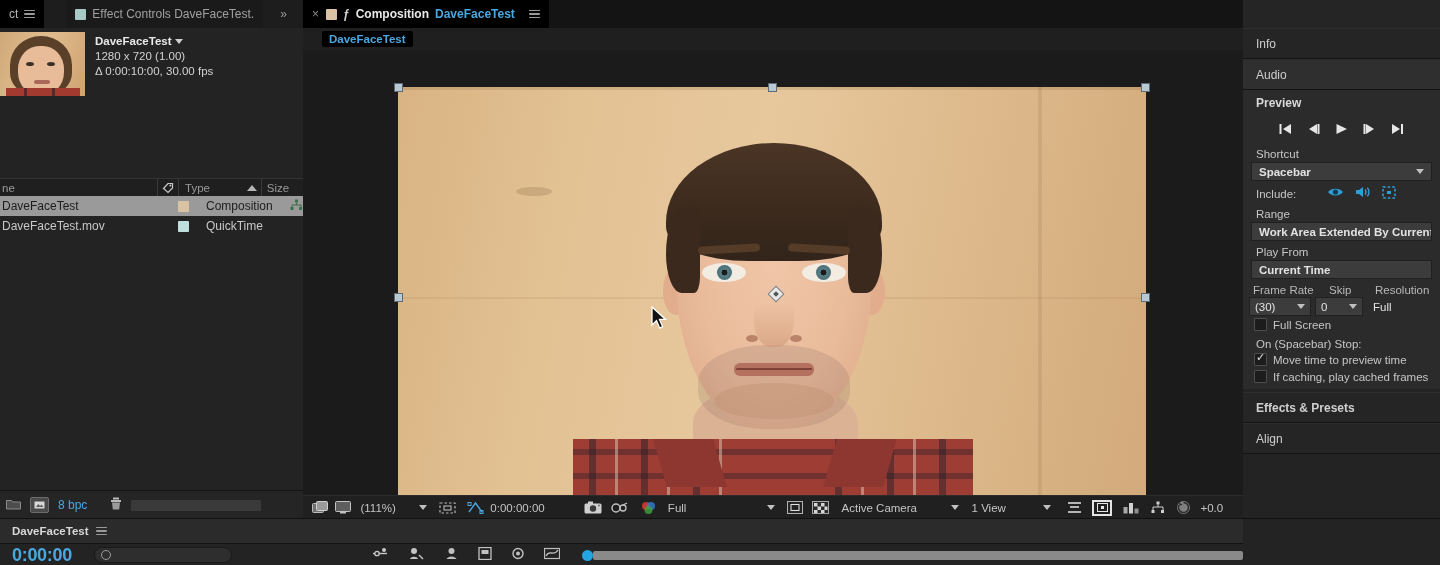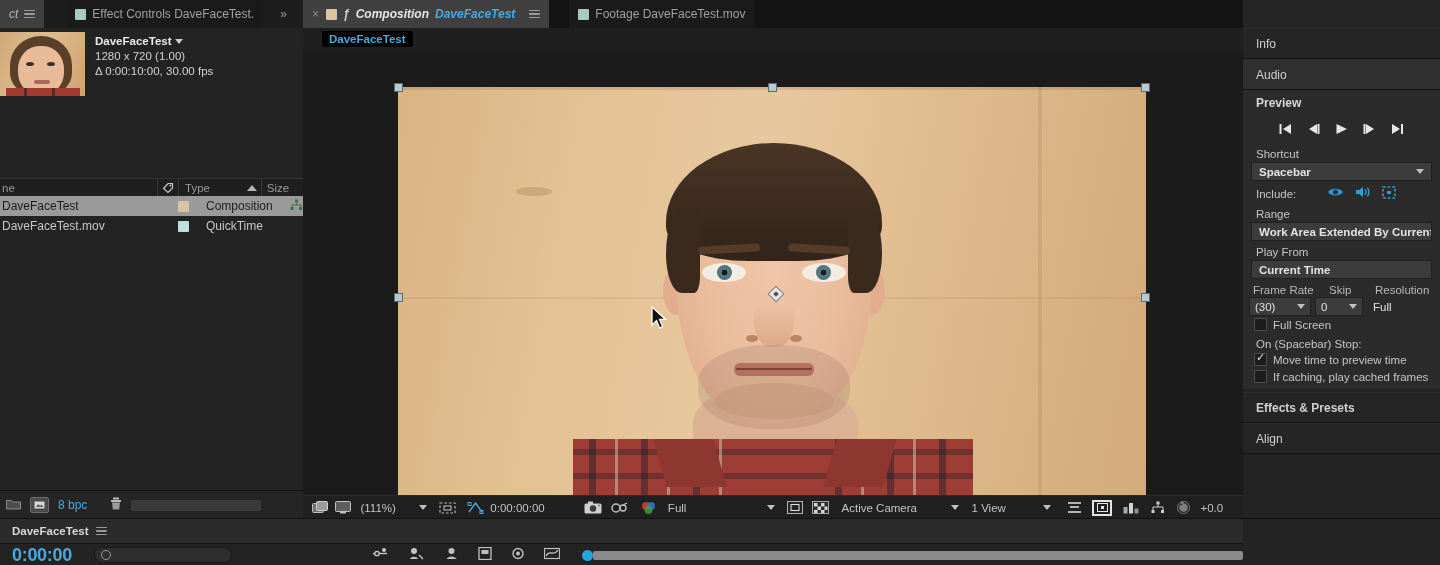--- a/index.html
+++ b/index.html
@@ -11,21 +11,21 @@
   .abs{position:absolute;}
   .row{display:flex;align-items:center;}
 
   
   #tabbar-left{left:0;top:0;width:303px;height:28px;background:#1d1d1d;border-bottom:1px solid #101010;}
   #tabbar-center{left:303px;top:0;width:940px;height:28px;background:#141414;border-bottom:1px solid #0c0c0c;}
   #tabbar-right{left:1243px;top:0;width:197px;height:28px;background:#252525;border-bottom:1px solid #111;}
 
   .tab{height:28px;display:flex;align-items:center;gap:6px;padding:0 9px;box-sizing:border-box;
        font-size:12px;color:#b4b4b4;white-space:nowrap;}
-  .tab.active{background:#404040;font-style:italic;}
+  .tab.active{background:#000000;}
   .tab.dim{background:#1a1a1a;color:#a0a0a0;}
   .tab.plain{background:transparent;}
   .tab .sq{width:11px;height:11px;border-radius:1px;display:inline-block;flex:none;}
   .sq-teal{background:#a9c9c4;}
   .sq-tan{background:#d9c3a3;}
   .closeX{color:#8a8a8a;font-size:12px;line-height:1;margin-right:1px;}
   .lockico{color:#cfcfcf;font-size:12px;font-weight:bold;}
   .menuico{display:inline-flex;flex-direction:column;justify-content:center;gap:2px;width:11px;flex:none;}
   .menuico i{display:block;height:1.5px;background:#9a9a9a;border-radius:1px;}
   .menuico i:nth-child(1){width:11px;}
@@ -176,24 +176,20 @@
       <span class="sq sq-tan"></span>
       <span class="lockico">ƒ</span>
       <span class="comp-word">Composition</span>
       <span class="comp-name">DaveFaceTest</span>
       <span class="menuico" style="margin-left:8px;">
           <i></i>
           <i></i>
           <i></i>
         </span>
     </div>
-    <div class="tab dim" style="margin-left:20px;">
-      <span class="sq sq-teal"></span>
-      <span>Footage DaveFaceTest.mov</span>
-    </div>
   </div>
 </div>
 
 <div class="abs" id="tabbar-right"></div>
 
 <div class="abs" id="project-panel">
 
   <div class="abs" id="proj-header">
     <div class="abs" id="proj-thumb">
       <div style="position:absolute;inset:0;background:linear-gradient(110deg,#cfa878,#e0bd90 45%,#cfa271);"></div>

